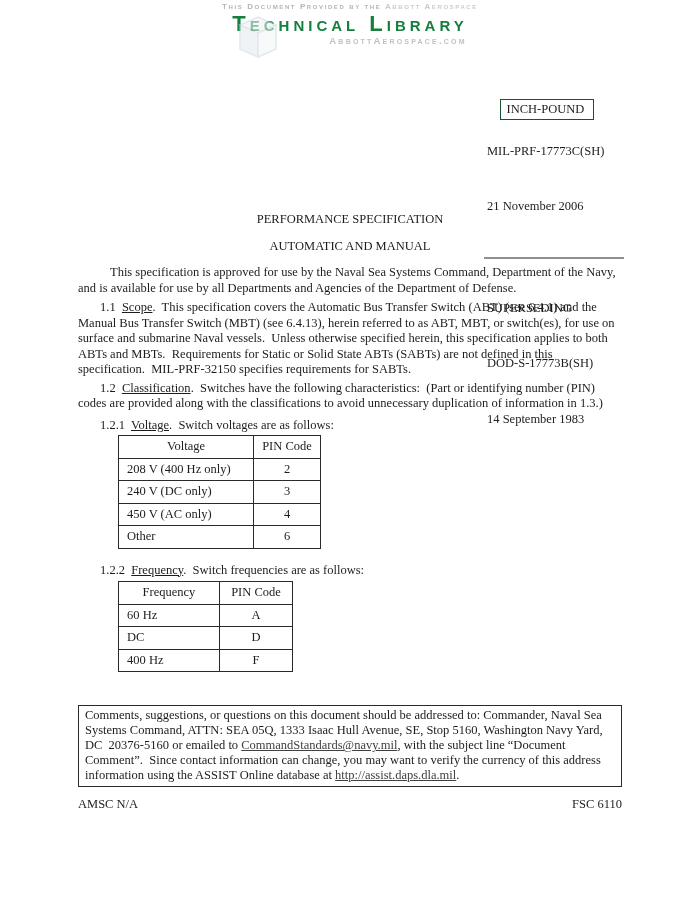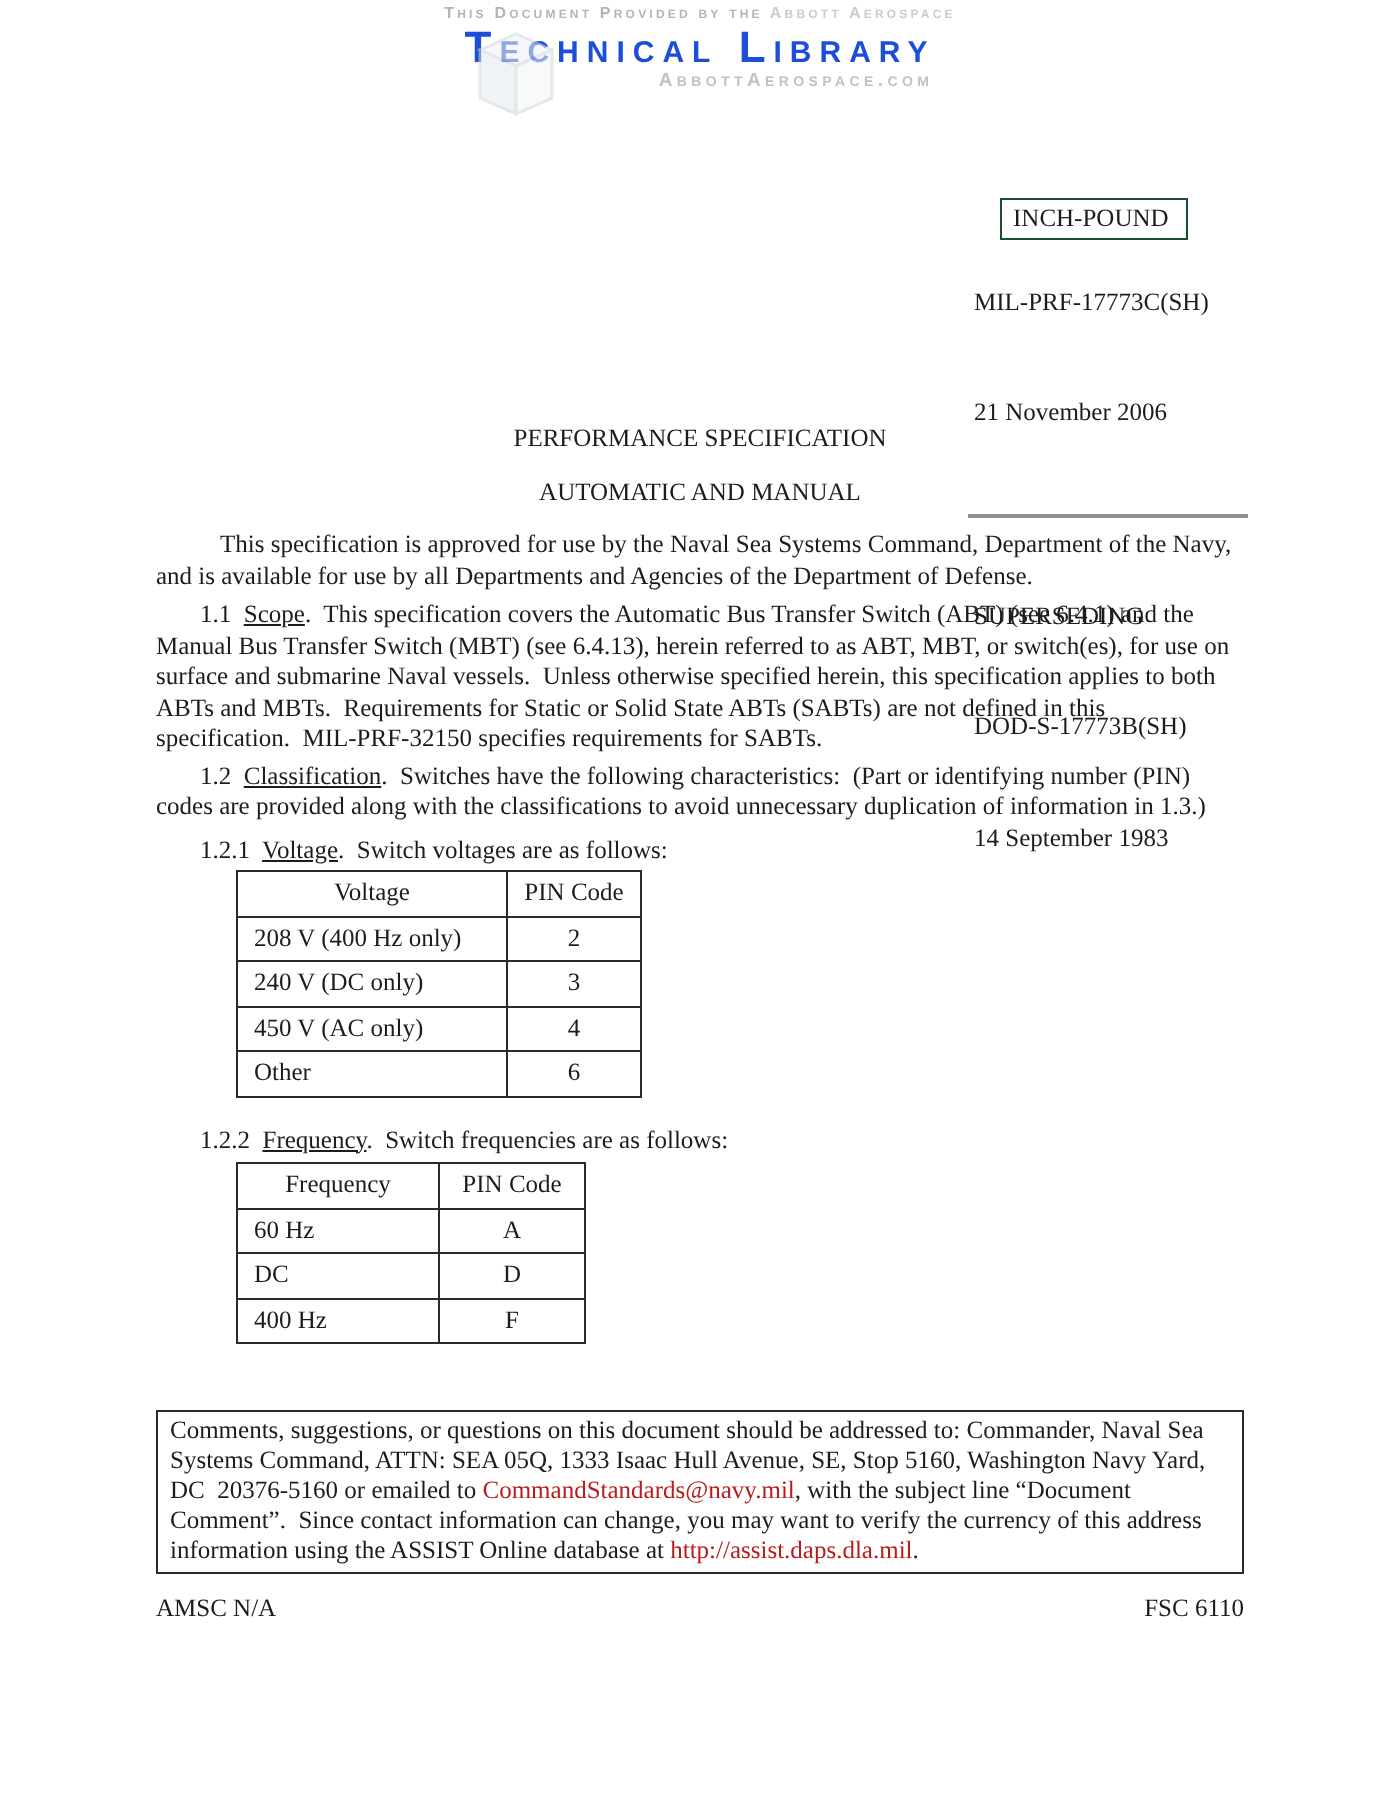--- a/index.html
+++ b/index.html
@@ -22,21 +22,21 @@
   }
   .masthead .line1 {
     font-size: 8px; letter-spacing: 1.6px;
     font-variant: small-caps; font-weight: bold;
     color: #aeb6ba;
   }
   .masthead .line1 .brand { color: #c6cdd0; }
   .masthead .lib-title {
     font-size: 22px; letter-spacing: 4px;
     font-variant: small-caps; font-weight: bold;
-    color: #1d4ed8; margin-top: 0px;
+    color: #15803d; margin-top: 0px;
   }
   .masthead .site {
     font-size: 9.5px; letter-spacing: 2.2px;
     font-variant: small-caps; font-weight: bold;
     color: #bcc3c6;
     transform: translateX(48px);
   }
   .cube { position: absolute; left: 232px; top: 8px; opacity: .55; }
 
   
@@ -97,21 +97,22 @@
   table.frequency { margin-top: 3px; }
 
   .comments-box {
     margin-top: 33px;
     border: 1px solid #2a2a2a;
     padding: 2px 6px 3px 6px;
     line-height: 15px;
     white-space: pre-wrap;
   }
   .comments-box a {
-    color: #b91c1c;
+    color: #404040;
+    text-decoration: underline;
     cursor: pointer;
   }
 
   .footer-row {
     margin-top: 10px;
     display: flex; justify-content: space-between;
     white-space: pre;
   }
 </style>
 </head>

